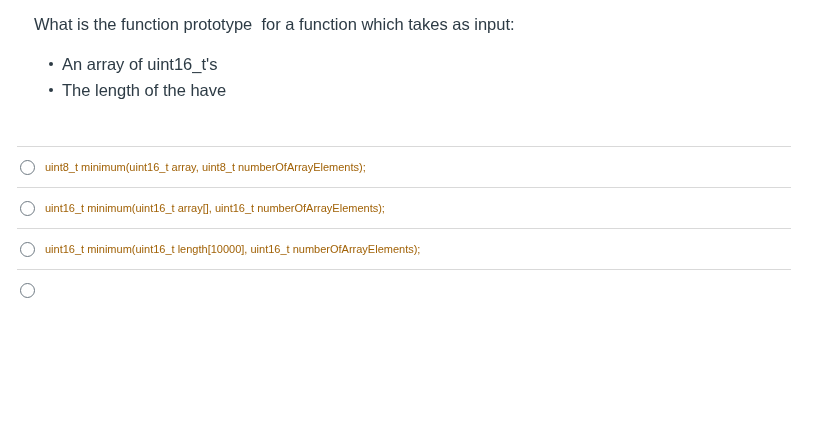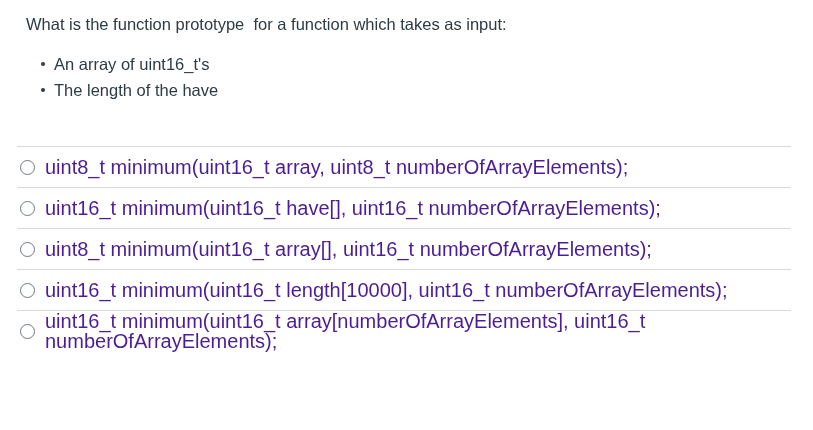--- a/index.html
+++ b/index.html
@@ -10,21 +10,21 @@
     height: 430px;
     overflow: hidden;
     font-family: "Liberation Sans", sans-serif;
   }
   .page {
     width: 813px;
     height: 430px;
     box-sizing: border-box;
   }
   .question {
-    padding: 12px 22px 0 26px;
+    padding: 12px 22px 0 34px;
     color: #2d3b45;
   }
   .question-title {
     font-size: 16.5px;
     line-height: 24px;
     white-space: pre-wrap;
     margin: 0;
   }
   ul.question-bullets {
     margin: 15px 0 8px 0;
@@ -67,22 +67,22 @@
   .radio {
     width: 13px;
     height: 13px;
     border: 1.5px solid #6f7a83;
     border-radius: 50%;
     background: #ffffff;
     flex: 0 0 auto;
     margin-right: 10px;
   }
   .option-label {
-    font-size: 20px;
-    color: #4c1d95;
+    font-size: 11px;
+    color: #a16207;
     line-height: 20px;
   }
 </style>
 </head>
 <body>
 
 <div class="page">
 
   <div class="question">
     <p class="question-title">What is the function prototype  for a function which takes as input:</p>
@@ -96,33 +96,28 @@
 
   <div class="options">
 
     <div class="option">
       <span class="radio"></span>
       <span class="option-label">uint8_t minimum(uint16_t array, uint8_t numberOfArrayElements);</span>
     </div>
 
     <div class="option">
       <span class="radio"></span>
-      <span class="option-label">uint16_t minimum(uint16_t have[], uint16_t numberOfArrayElements);</span>
+      <span class="option-label">uint16_t minimum(uint16_t array[], uint16_t numberOfArrayElements);</span>
     </div>
 
-    <div class="option">
-      <span class="radio"></span>
-      <span class="option-label">uint8_t minimum(uint16_t array[], uint16_t numberOfArrayElements);</span>
-    </div>
 
     <div class="option">
       <span class="radio"></span>
       <span class="option-label">uint16_t minimum(uint16_t length[10000], uint16_t numberOfArrayElements);</span>
     </div>
 
     <div class="option">
       <span class="radio"></span>
-      <span class="option-label">uint16_t minimum(uint16_t array[numberOfArrayElements], uint16_t numberOfArrayElements);</span>
     </div>
 
   </div>
 
 </div>
 
 </body></html>

